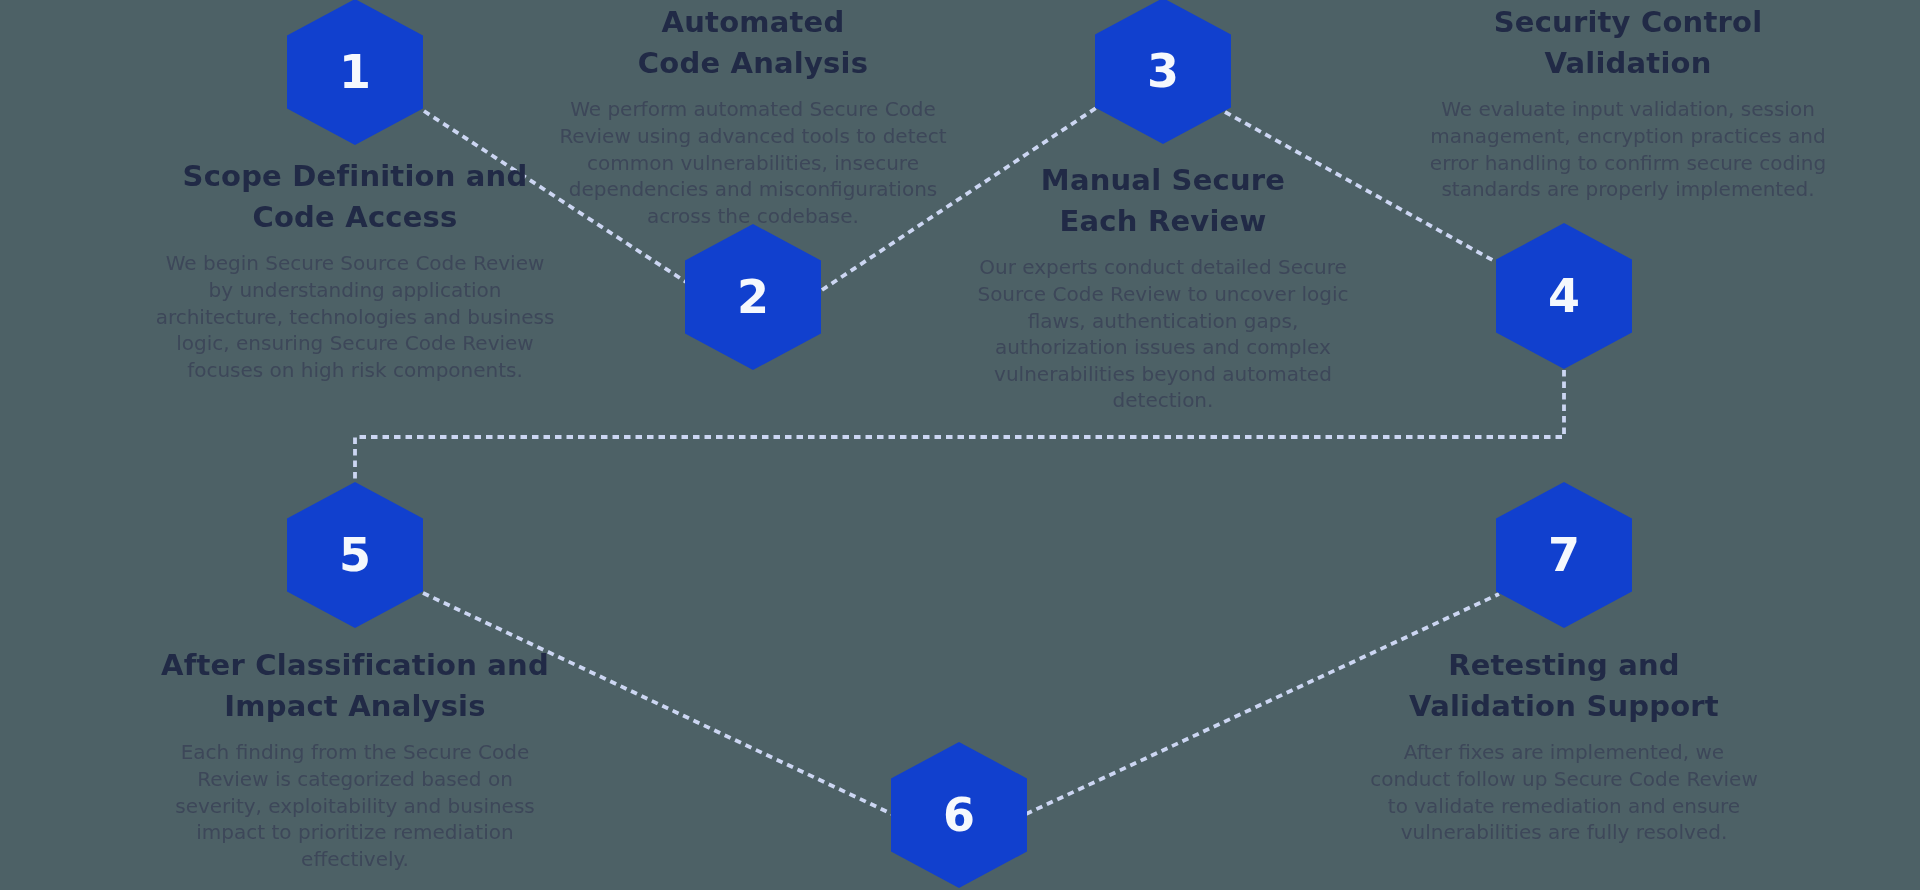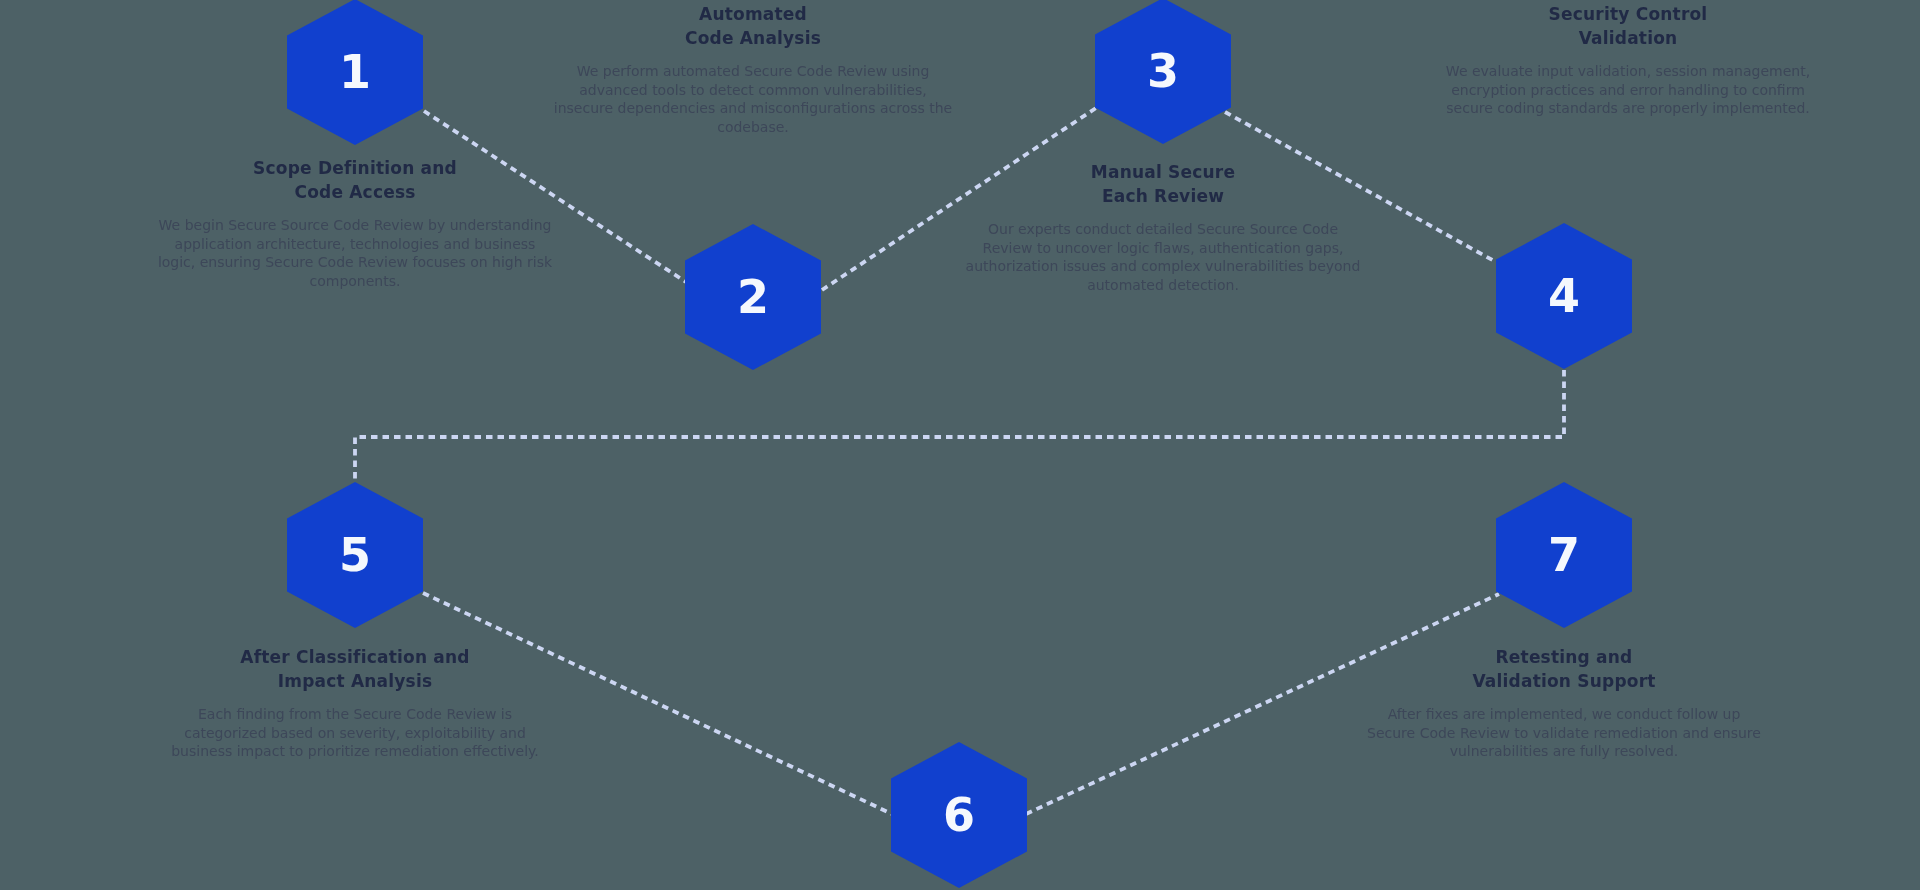--- a/index.html
+++ b/index.html
@@ -21,22 +21,22 @@
   .connectors{position:absolute;left:0;top:0;width:1920px;height:892px;}
   .connector{fill:none;stroke:var(--dotted);stroke-width:3.8;stroke-dasharray:6.5 5;}
   .hex{
     position:absolute;width:136px;height:146px;
     background:var(--hex);
     clip-path:polygon(50% 0,100% 25%,100% 75%,50% 100%,0 75%,0 25%);
     display:flex;align-items:center;justify-content:center;
   }
   .hex-num{color:var(--num);font-size:46px;font-weight:bold;}
   .text-block{position:absolute;text-align:center;}
-  .step-title{color:var(--title);font-size:17px;font-weight:bold;line-height:1.42;letter-spacing:.2px;}
-  .step-desc{color:var(--body);font-size:14px;line-height:1.33;margin:12px 0 0;text-align:center;}
+  .step-title{color:var(--title);font-size:29px;font-weight:bold;line-height:1.42;letter-spacing:.2px;}
+  .step-desc{color:var(--body);font-size:20px;line-height:1.33;margin:12px 0 0;text-align:center;}
   .w400{width:400px;}
   .w580{width:580px;}
   .bottom-edge{position:absolute;left:0;bottom:0;width:100%;height:2px;background:#ffffff;}
 </style>
 </head>
 <body>
 
 <div class="canvas">
 
   <svg class="connectors" viewBox="0 0 1920 892" xmlns="http://www.w3.org/2000/svg">

